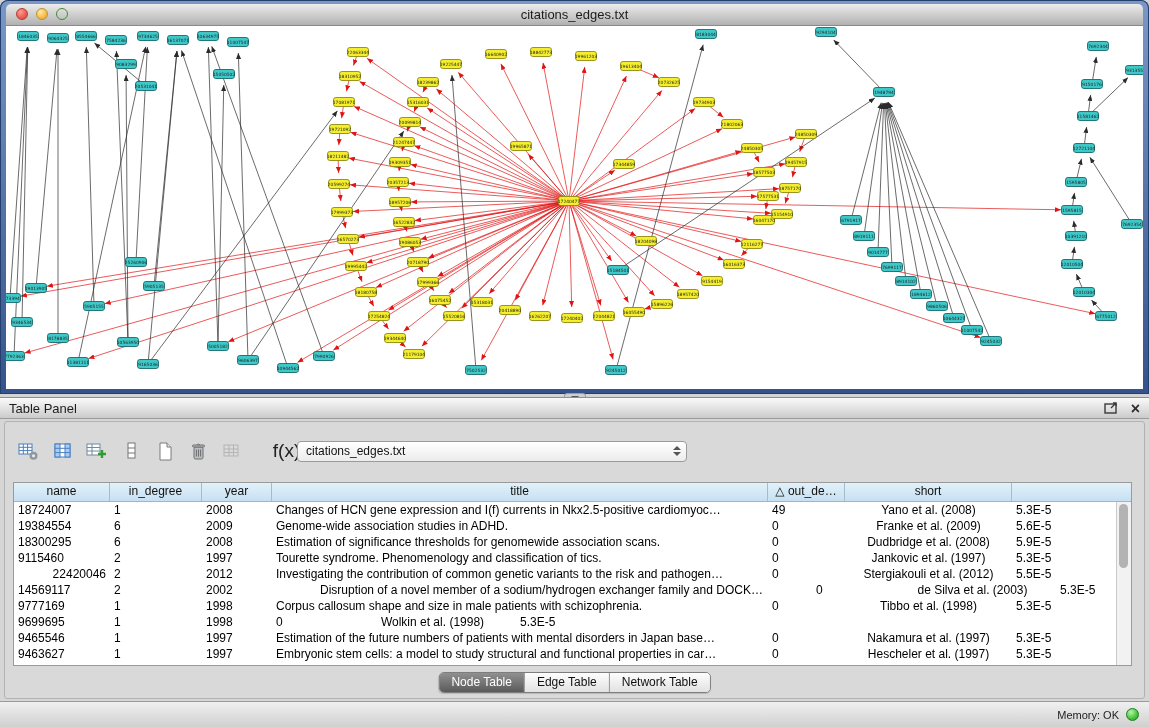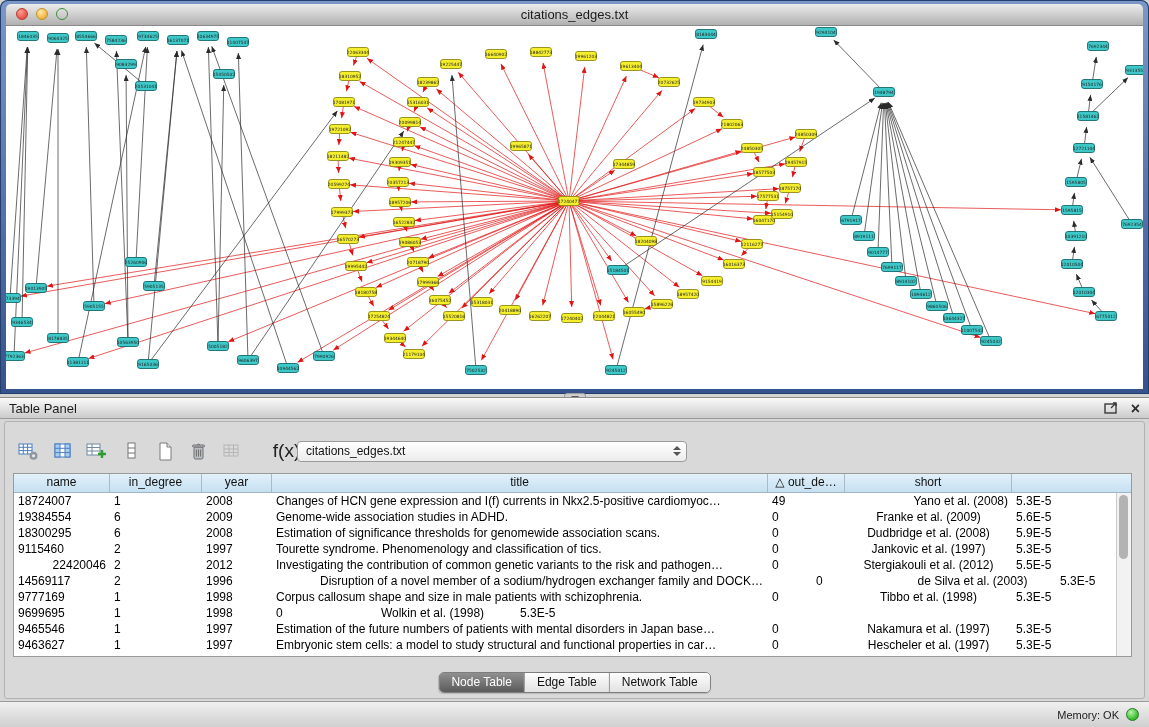--- a/index.html
+++ b/index.html
@@ -67,21 +67,21 @@
     border:1px solid #9b9b9b;border-radius:4px;
     background:linear-gradient(#ffffff,#ececec);
     display:flex;align-items:center;font-size:12px;color:#111;
     padding-left:8px;box-sizing:border-box;
   }
   .dd-arrows{margin-left:auto;margin-right:5px;display:flex;flex-direction:column;gap:2px;}
   .dd-arrows .up{width:0;height:0;border-left:4px solid transparent;border-right:4px solid transparent;border-bottom:4px solid #555;}
   .dd-arrows .down{width:0;height:0;border-left:4px solid transparent;border-right:4px solid transparent;border-top:4px solid #555;}
   
   .table-wrap{
-    position:absolute;top:51px;left:8px;right:12px;height:182px;
+    position:absolute;top:60px;left:8px;right:12px;height:182px;
     background:#fff;border:1px solid #9a9a9a;overflow:hidden;
   }
   .thead{display:flex;height:18px;background:linear-gradient(#e2f1fa,#c6e0f2);border-bottom:1px solid #9fb6c6;}
   .th{
     box-sizing:border-box;border-right:1px solid #a6bccb;
     font-size:12px;color:#111;text-align:center;line-height:17px;
     overflow:hidden;white-space:nowrap;flex:none;
   }
   .trow{display:flex;height:16px;}
   .td{
@@ -827,21 +827,21 @@
           <span class="th" style="width: 167px;">short</span>
           <span class="th" style="width: 106px; margin-top: 20px;">pagerank</span>
         </div>
       <div id="tbody">
           <div class="trow">
             <span class="td" style="width: 96px;">18724007</span>
             <span class="td" style="width: 92px;">1</span>
             <span class="td" style="width: 70px;">2008</span>
             <span class="td" style="width: 496px;">Changes of HCN gene expression and I(f) currents in Nkx2.5-positive cardiomyoc…</span>
             <span class="td" style="width: 77px;">49</span>
-            <span class="td center" style="width: 167px; text-align: right;">Yano et al. (2008)</span>
+            <span class="td center" style="width: 167px;">Yano et al. (2008)</span>
             <span class="td" style="width: 106px;">5.3E-5</span>
           </div>
           <div class="trow">
             <span class="td" style="width: 96px;">19384554</span>
             <span class="td" style="width: 92px;">6</span>
             <span class="td" style="width: 70px;">2009</span>
             <span class="td" style="width: 496px;">Genome-wide association studies in ADHD.</span>
             <span class="td" style="width: 77px;">0</span>
             <span class="td center" style="width: 167px;">Franke et al. (2009)</span>
             <span class="td" style="width: 106px;">5.6E-5</span>
@@ -869,21 +869,21 @@
             <span class="td" style="width: 92px;">2</span>
             <span class="td" style="width: 70px;">2012</span>
             <span class="td" style="width: 496px;">Investigating the contribution of common genetic variants to the risk and pathogen…</span>
             <span class="td" style="width: 77px;">0</span>
             <span class="td center" style="width: 167px;">Stergiakouli et al. (2012)</span>
             <span class="td" style="width: 106px;">5.5E-5</span>
           </div>
           <div class="trow">
             <span class="td" style="width: 96px;">14569117</span>
             <span class="td" style="width: 92px;">2</span>
-            <span class="td" style="width: 70px;">1996</span>
+            <span class="td" style="width: 70px;">2002</span>
             <span class="td" style="width: 496px; margin-left: 44px;">Disruption of a novel member of a sodium/hydrogen exchanger family and DOCK…</span>
             <span class="td" style="width: 77px;">0</span>
             <span class="td center" style="width: 167px;">de Silva et al. (2003)</span>
             <span class="td" style="width: 106px;">5.3E-5</span>
           </div>
           <div class="trow">
             <span class="td" style="width: 96px;">9777169</span>
             <span class="td" style="width: 92px;">1</span>
             <span class="td" style="width: 70px;">1998</span>
             <span class="td" style="width: 496px;">Corpus callosum shape and size in male patients with schizophrenia.</span>

